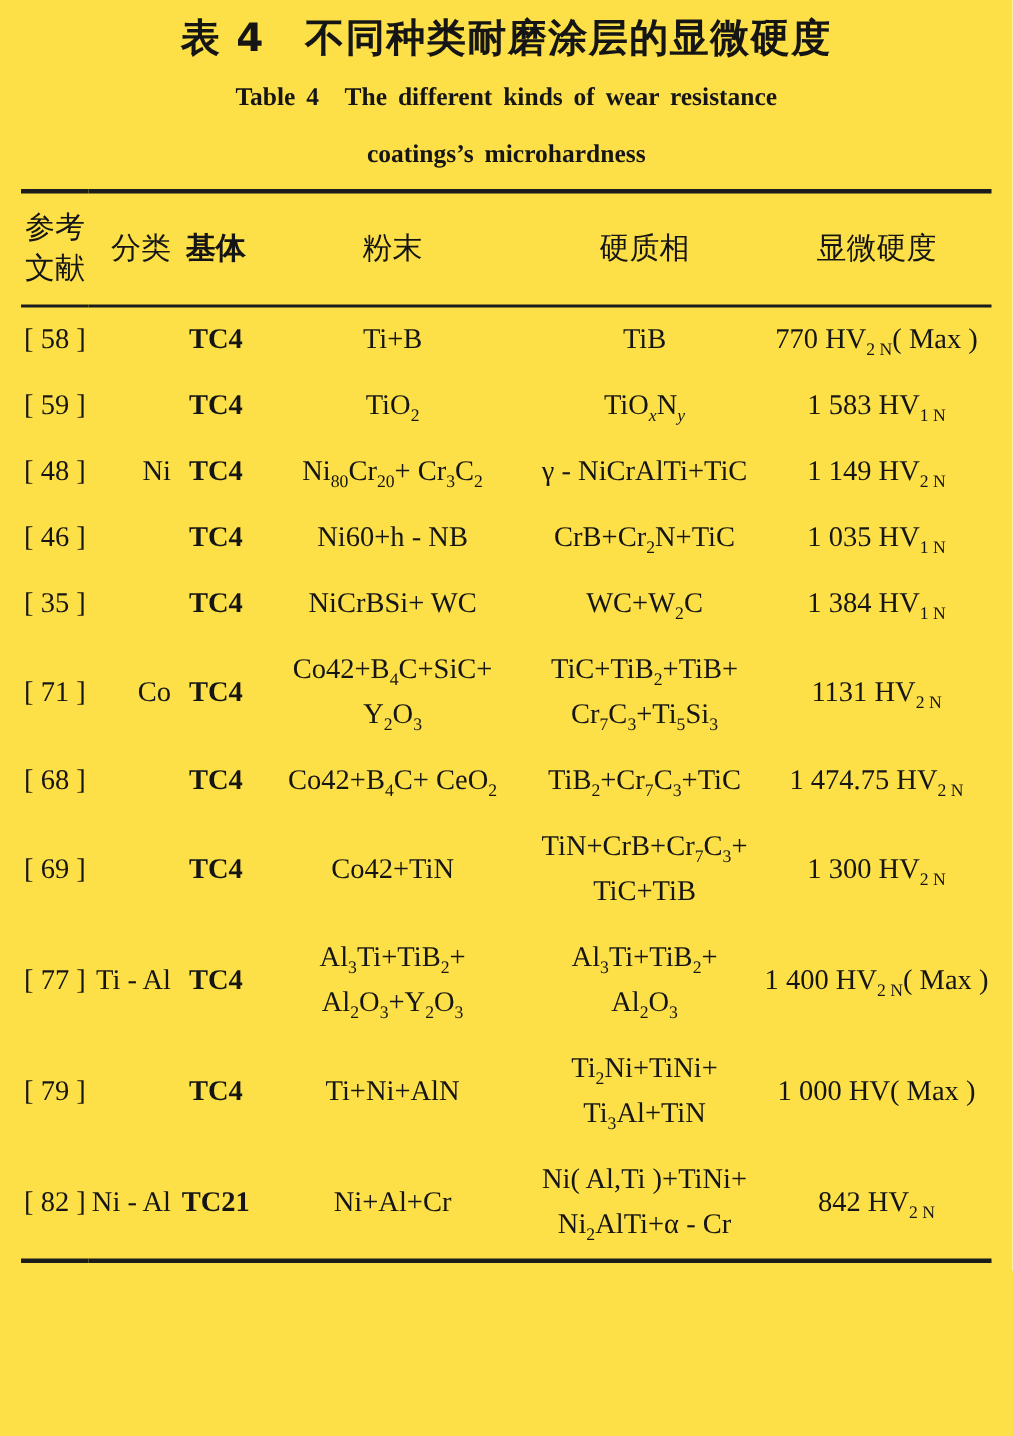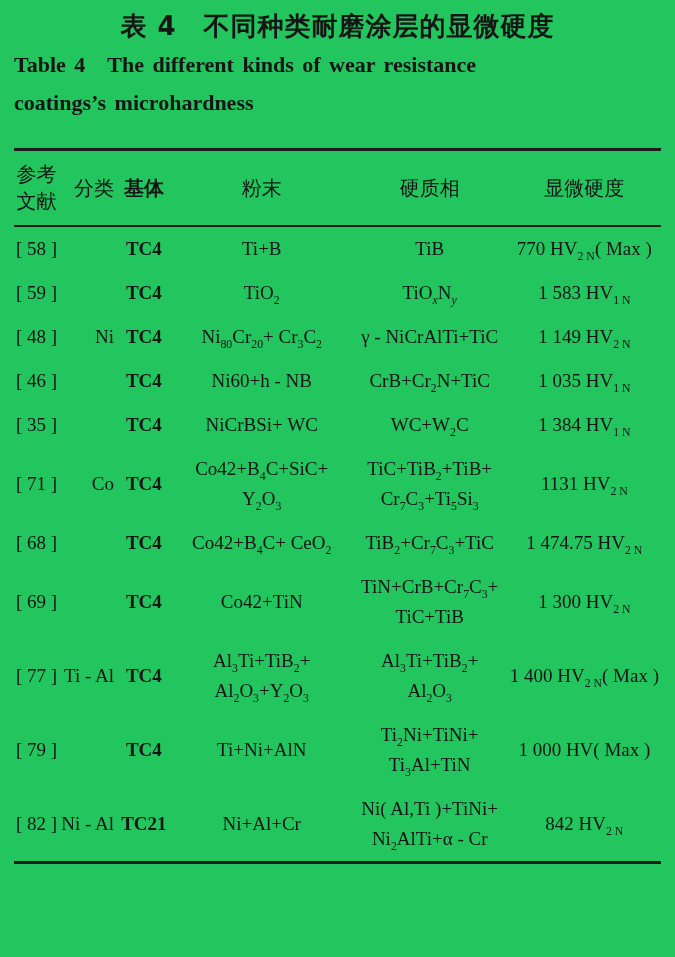--- a/index.html
+++ b/index.html
@@ -5,43 +5,44 @@
   html, body {
     margin: 0;
     padding: 0;
     background: #ffffff;
   }
   .page {
     width: 675px;
     height: 957px;
     box-sizing: border-box;
     padding: 6px 14px 0 14px;
-    background: #22c55e;
+    background: #fde047;
     color: #151515;
     font-family: "Liberation Serif", "DejaVu Serif", serif;
     overflow: hidden;
   }
   .caption-zh {
     text-align: center;
     font-family: "DejaVu Sans", "Liberation Sans", sans-serif;
     font-weight: bold;
     font-size: 26px;
     line-height: 40px;
     letter-spacing: 1px;
   }
   .caption-en {
+    text-align: center;
     font-weight: bold;
-    font-size: 22px;
+    font-size: 17px;
     line-height: 38px;
     word-spacing: 3px;
   }
   table.data-table {
     width: 100%;
     border-collapse: collapse;
-    margin-top: 26px;
+    margin-top: 4px;
     border-top: 3px solid #1c1c1c;
     border-bottom: 3px solid #1c1c1c;
     font-size: 19px;
   }
   table.data-table thead tr {
     border-bottom: 2px solid #1c1c1c;
   }
   th {
     font-weight: normal;
     font-size: 20px;

